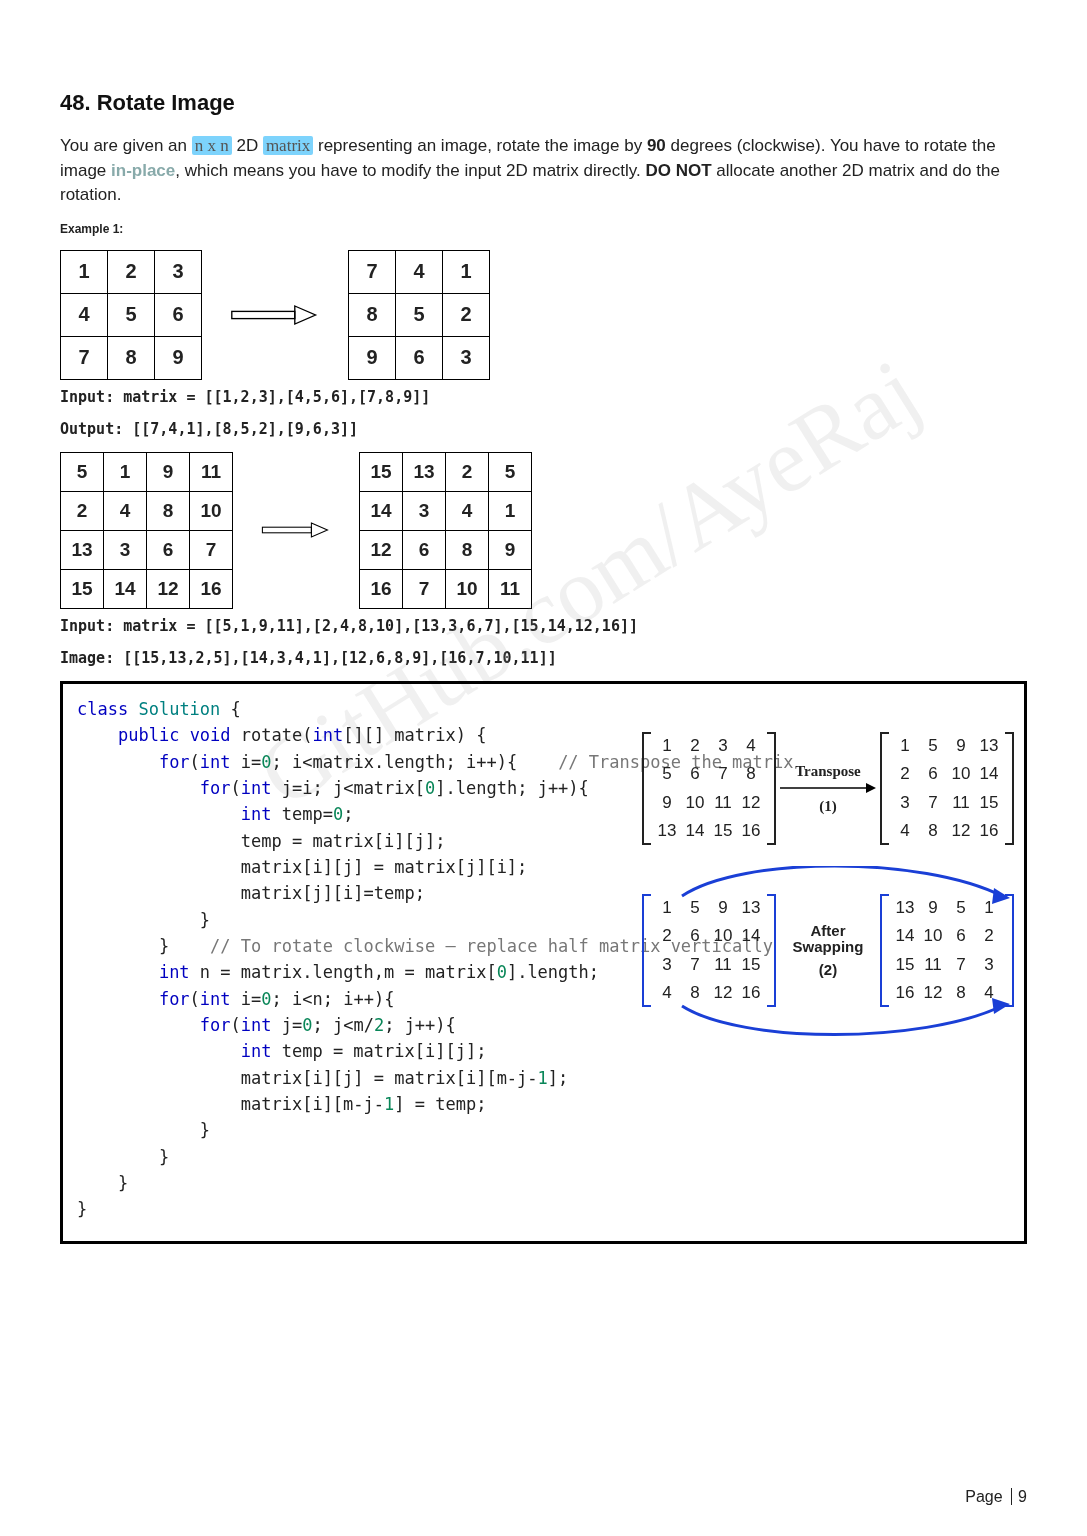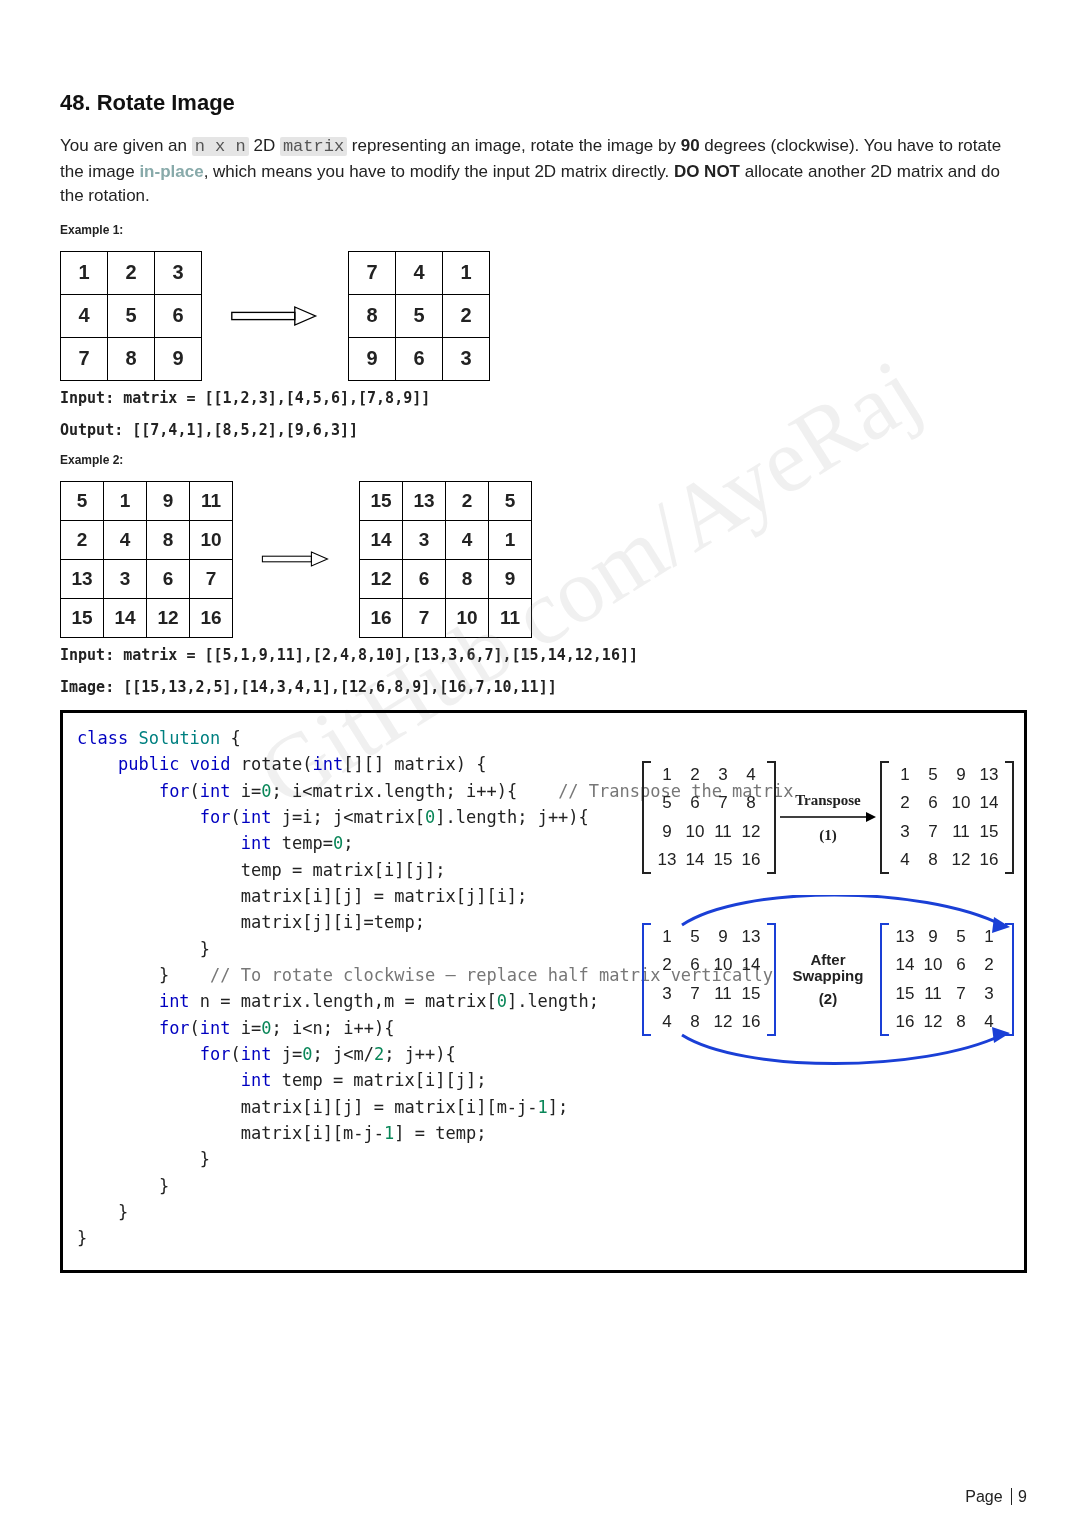--- a/index.html
+++ b/index.html
@@ -1,19 +1,19 @@
 <!DOCTYPE html>
 <html><head>
 <meta charset="utf-8">
 <style>
   html,body{margin:0;padding:0;background:#fff;color:#222;font-family:Segoe UI,Helvetica,Arial,sans-serif;font-size:16px;}
   .page{position:relative;width:1087px;min-height:1536px;margin:0 auto;padding:90px 60px 60px 60px;box-sizing:border-box;}
   h2.title{font-size:22px;font-weight:700;margin:0 0 18px 0;color:#111;}
   p.para{font-size:17px;line-height:1.45;margin:0 0 14px 0;color:#222;}
-  .mono{font-family:Liberation Mono, monospace;background:#e5e5e5;padding:0 3px;border-radius:2px;color:#555;}
+  .mono{font-family:Liberation Serif, serif;background:#7dd3fc;padding:0 3px;border-radius:2px;color:#555;}
   .bold{font-weight:700;}
   .inplace{font-weight:700;color:#8aa;}
   .ex-label{font-weight:700;font-size:12px;margin:10px 0 14px 0;display:block;}
   .ex-block{display:flex;align-items:center;gap:28px;}
   table.grid{border-collapse:collapse;}
   table.grid td{border:1.5px solid #000;width:44px;height:40px;text-align:center;font-size:20px;font-weight:700;font-family:Arial,Helvetica,sans-serif;}
   table.grid4 td{width:40px;height:36px;font-size:19px;}
   .arrow{width:90px;height:24px;display:flex;align-items:center;}
   .arrow svg{width:100%;height:100%;}
   pre.io{font-family:Consolas,Menlo,monospace;font-size:15px;font-weight:600;margin:8px 0 14px 0;white-space:pre-wrap;}
@@ -96,21 +96,20 @@
             <td>6</td>
             <td>3</td>
           </tr>
     </tbody>
       </table>
   </div>
 
   <pre class="io">Input: matrix = [[1,2,3],[4,5,6],[7,8,9]]</pre>
   <pre class="io">Output: [[7,4,1],[8,5,2],[9,6,3]]</pre>
 
-  <span class="ex-label">Example 2:</span>
 
   <div class="ex-block">
     <table class="grid grid4">
       <tbody>
           <tr>
             <td>5</td>
             <td>1</td>
             <td>9</td>
             <td>11</td>
           </tr>

